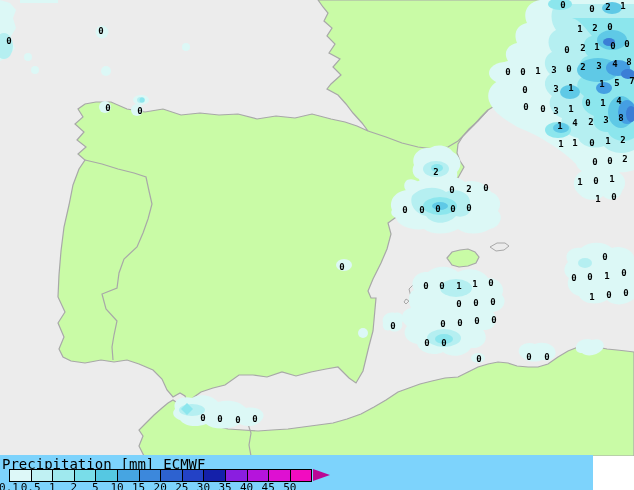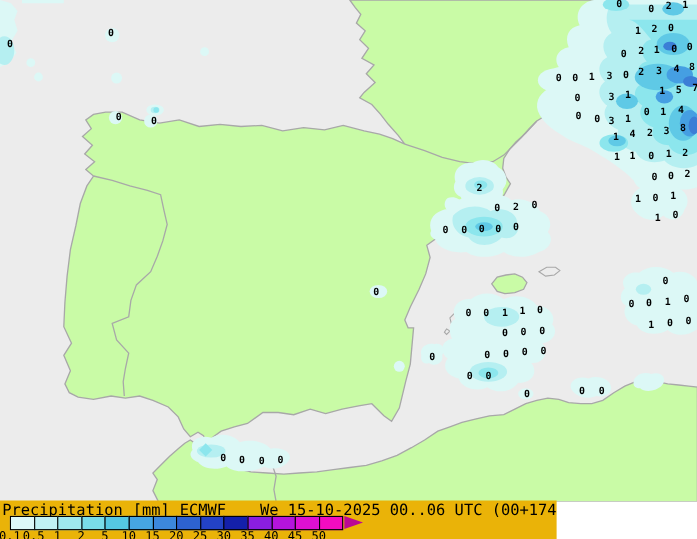--- a/index.html
+++ b/index.html
@@ -7,21 +7,21 @@
   .screen{position:relative;width:634px;height:490px;background:#ffffff;overflow:hidden;}
   .map-area{position:absolute;left:0;top:0;width:634px;height:456px;background:var(--sea);}
   .map-area svg{display:block;}
   .labels-layer{position:absolute;left:0;top:0;width:634px;height:456px;pointer-events:none;}
   .pv{position:absolute;font:bold 9px "DejaVu Sans Mono",monospace;color:#000;line-height:9px;transform:translate(-50%,-50%);}
   .coastline{fill:none;stroke:var(--coast);stroke-width:1.2;}
   .landfill{fill:var(--land);stroke:var(--coast);stroke-width:1.2;}
   .outline-island{fill:var(--sea);stroke:var(--coast);stroke-width:1;}
   .p0{fill:var(--p0);} .p1{fill:var(--p1);} .p2{fill:var(--p2);}
   .p3{fill:var(--p3);} .p4{fill:var(--p4);} .p5{fill:var(--p5);}
-  .legend-area{position:absolute;left:0;top:455px;width:506px;height:35px;background:#eab308;}
+  .legend-area{position:absolute;left:0;top:455px;width:593px;height:35px;background:#7dd3fc;}
   .legend-title-row{position:absolute;left:2px;top:1px;font:14px "DejaVu Sans Mono",monospace;color:#000;white-space:nowrap;}
   .legend-title-row span{margin-right:9px;}
   .scale-bar{position:absolute;left:9px;top:14px;height:13px;display:flex;}
   .scale-cell{width:22.6px;height:13px;border:1px solid #000;box-sizing:border-box;margin-left:-1px;}
   .scale-cell:first-child{margin-left:0;}
   .scale-arrow{width:0;height:0;border-left:17px solid var(--arrow);border-top:6.5px solid transparent;border-bottom:6.5px solid transparent;margin-left:1px;}
   .scale-ticks{position:absolute;left:0;top:26px;width:340px;height:12px;}
   .scale-tick{position:absolute;width:30px;text-align:center;font:11px "DejaVu Sans Mono",monospace;color:#000;}
   .footer-datetime{position:absolute;right:0px;top:1px;font:14px "DejaVu Sans Mono",monospace;color:#000;white-space:nowrap;}
   .footer-copyright{position:absolute;right:22px;top:16px;font:12px "DejaVu Sans",sans-serif;color:var(--copyright);white-space:nowrap;}
@@ -254,16 +254,15 @@
         <span class="scale-tick" style="left: 102px;">10</span>
         <span class="scale-tick" style="left: 123.6px;">15</span>
         <span class="scale-tick" style="left: 145.2px;">20</span>
         <span class="scale-tick" style="left: 166.8px;">25</span>
         <span class="scale-tick" style="left: 188.4px;">30</span>
         <span class="scale-tick" style="left: 210px;">35</span>
         <span class="scale-tick" style="left: 231.6px;">40</span>
         <span class="scale-tick" style="left: 253.2px;">45</span>
         <span class="scale-tick" style="left: 274.8px;">50</span>
       </div>
-    <div class="footer-datetime">We 15-10-2025 00..06 UTC (00+174</div>
   </div>
 
 </div>
 
 </body></html>

